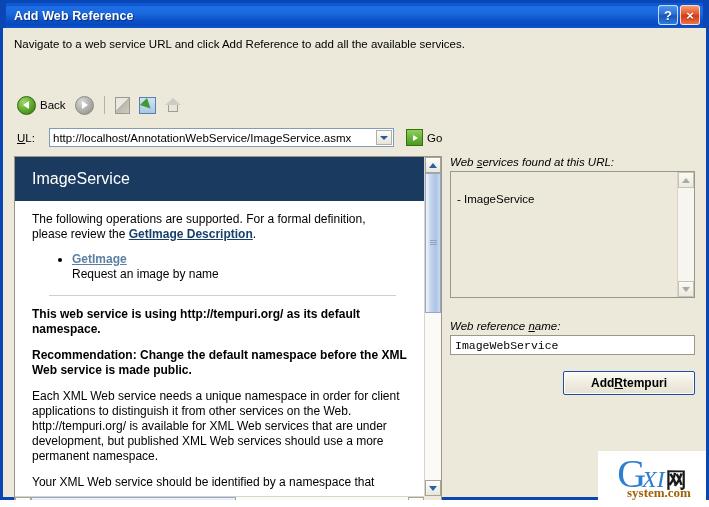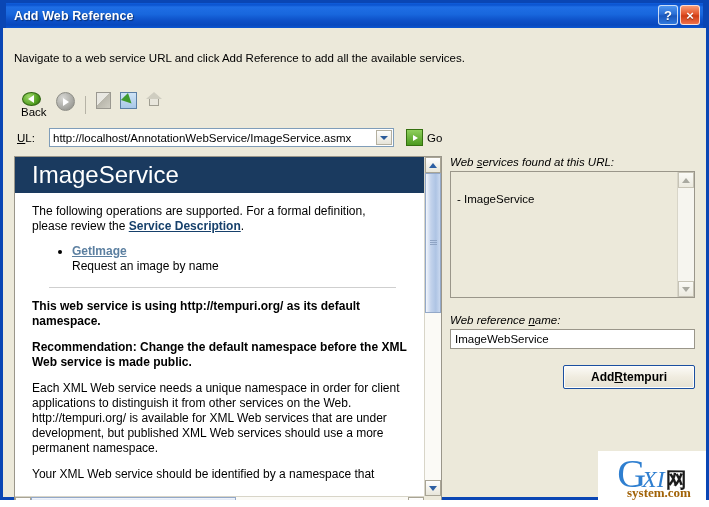--- a/index.html
+++ b/index.html
@@ -75,41 +75,40 @@
   }
 
   
   #dlgbody {
     position: relative;
     height: 469px;
     background: #ECE9DA;
   }
   #instruction {
     position: absolute;
-    left: 11px; top: 24px;
+    left: 11px; top: 10px;
     font-size: 11.5px;
     color: #000;
   }
 
   
   #toolbar {
     position: absolute;
     left: 11px; top: 63px;
     height: 28px;
     display: flex;
     align-items: center;
     gap: 3px;
   }
   .tb-item {
     display: flex;
     align-items: center;
     height: 26px;
     padding: 0 3px;
     cursor: default;
-    flex-direction: column;
   }
   .tb-label { margin-left: 4px; font-size: 11.5px; }
   .circ {
     width: 17px; height: 17px;
     border-radius: 50%;
     display: flex; align-items: center; justify-content: center;
     position: relative;
   }
   .circ-green {
     background: radial-gradient(circle at 35% 30%, #9fd96a, #4f9c1e 65%, #336b10);
@@ -246,25 +245,25 @@
   #browsercontent {
     position: absolute;
     left: 0; top: 0;
     right: 17px; bottom: 17px;
     background: #fff;
     overflow: hidden;
   }
   #svcheader {
     background: #1a3a5f;
     color: #fff;
-    height: 36px;
+    height: 44px;
     display: flex;
     align-items: center;
     padding-left: 17px;
-    font-size: 24px;
+    font-size: 16px;
     font-family: "Liberation Sans", sans-serif;
   }
   .bodytext {
     padding: 0 14px 0 17px;
     font-size: 12px;
     line-height: 15px;
     color: #000;
   }
   .bodytext p { margin: 11px 0 0 0; }
   .svc-link {
@@ -411,31 +410,31 @@
     border-left: 1px solid #d8d5c8;
     box-sizing: border-box;
   }
   .sb-btn-dis {
     background: linear-gradient(to bottom,#fafaf6,#eceadf);
     border: 1px solid #c6c3b5;
   }
   .sb-up-dis { border-left: 4px solid transparent; border-right: 4px solid transparent; border-bottom: 5px solid #a9a9a0; }
   .sb-down-dis { border-left: 4px solid transparent; border-right: 4px solid transparent; border-top: 5px solid #a9a9a0; }
 
-  #refnamelabel { margin-top: 16px; }
+  #refnamelabel { margin-top: 22px; }
   #refnameinput {
     width: 245px;
     height: 20px;
     box-sizing: border-box;
     background: #fff;
     border: 1px solid #9a968a;
     font-size: 11.5px;
     padding: 0 0 0 4px;
     line-height: 18px;
-    font-family: Liberation Sans, sans-serif;
+    font-family: Liberation Mono, monospace;
     color: #000;
     outline: none;
   }
   #addrefwrap {
     margin-top: 16px;
     display: flex;
     justify-content: flex-end;
   }
   #addrefbtn {
     width: 132px;
@@ -570,21 +569,21 @@
         <span id="golabel">Go</span>
       </div>
     </div>
 
     <div id="browserpane">
       <div id="browsercontent">
         <div id="svcheader">ImageService</div>
         <div class="bodytext">
           <p>
             <span>The following operations are supported. For a formal definition,</span><br>
-            <span>please review the </span><a class="svc-link" href="#">Service Description</a><span>.</span>
+            <span>please review the </span><a class="svc-link" href="#">GetImage Description</a><span>.</span>
           </p>
           <ul class="ops">
             <li>
               <a class="op-link" href="#">GetImage</a><br>
               <span class="op-desc">Request an image by name</span>
             </li>
           </ul>
           <hr class="sep">
         </div>
         <div class="bodytext">

